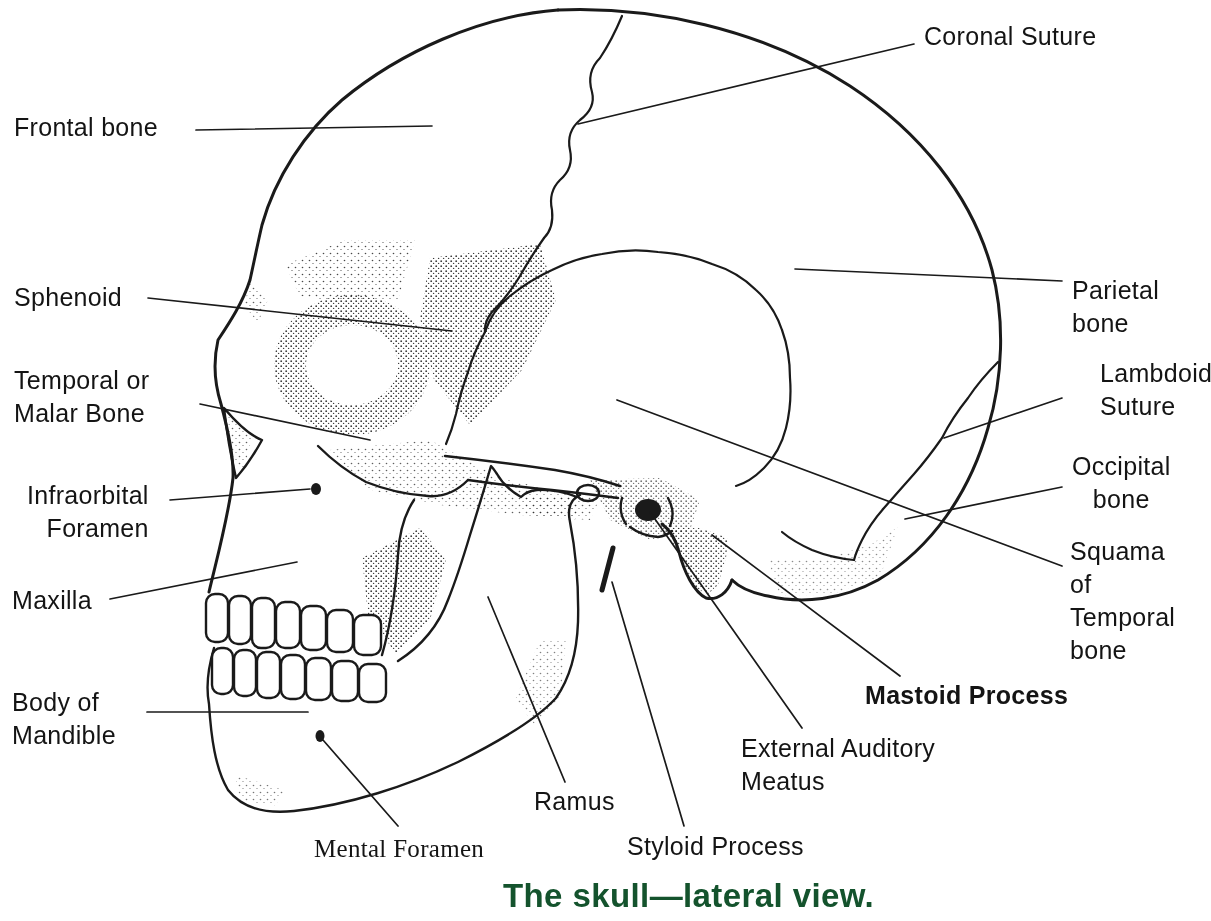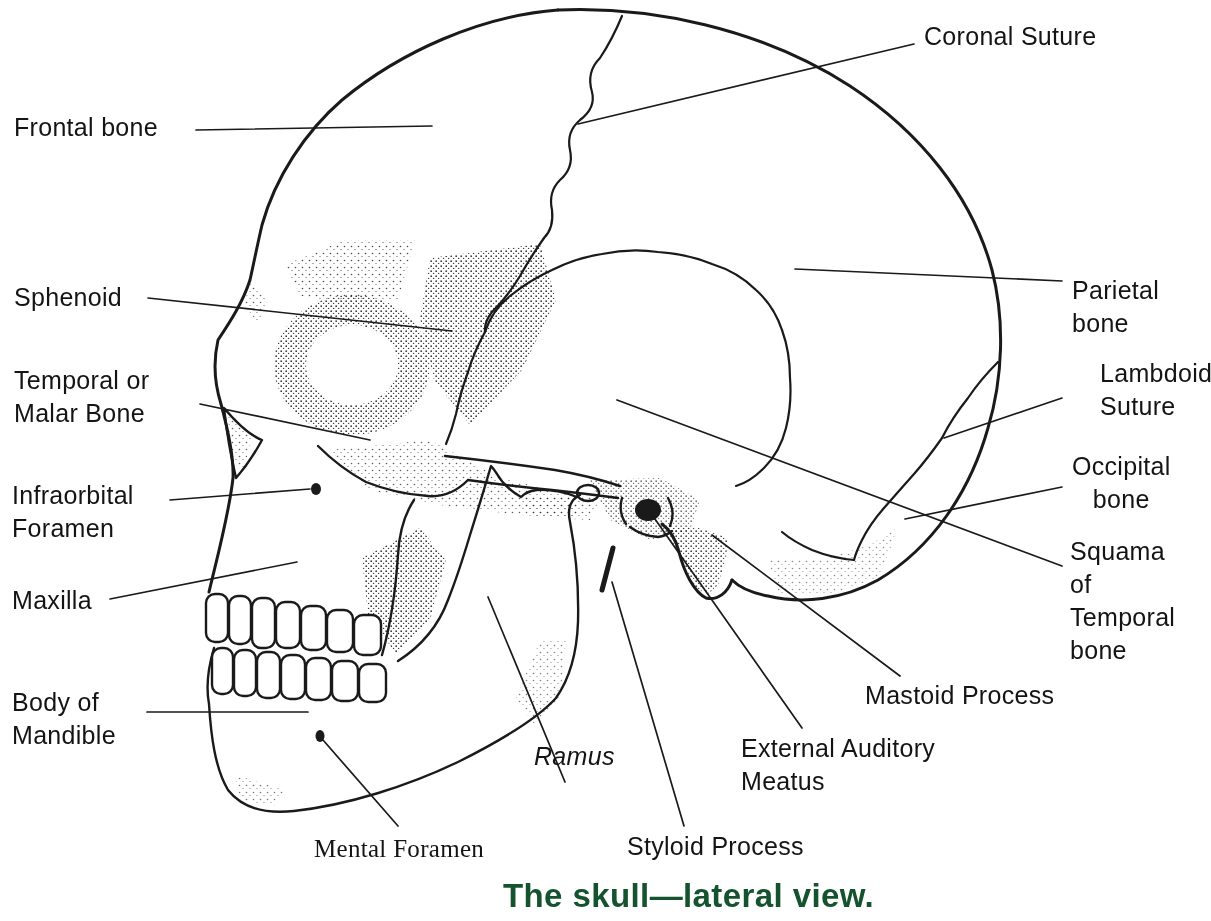--- a/index.html
+++ b/index.html
@@ -188,31 +188,31 @@
       <line x1="1062" y1="398" x2="944" y2="438"></line>
       <line x1="1062" y1="281" x2="795" y2="269"></line>
     </g>
   </svg>
 
   <div class="lbl" style="left:924px; top:20px;">Coronal Suture</div>
   <div class="lbl" style="left:14px;  top:111px;">Frontal bone</div>
   <div class="lbl" style="left:14px;  top:281px;">Sphenoid</div>
   <div class="lbl" style="left:14px;  top:364px;">Temporal or
 Malar Bone</div>
-  <div class="lbl" style="left:12px;  top:479px;">Infraorbital
+  <div class="lbl" style="left:27px;  top:479px;text-align:right;">Infraorbital
 Foramen</div>
   <div class="lbl" style="left:12px;  top:584px;">Maxilla</div>
   <div class="lbl" style="left:12px;  top:686px;">Body of
 Mandible</div>
   <div class="lbl" style="left:314px; top:832px;font-family:Liberation Serif, serif;">Mental Foramen</div>
-  <div class="lbl" style="left:534px; top:740px;font-style:italic;">Ramus</div>
+  <div class="lbl" style="left:534px; top:785px;">Ramus</div>
   <div class="lbl" style="left:627px; top:830px;">Styloid Process</div>
   <div class="lbl" style="left:741px; top:732px;">External Auditory
 Meatus</div>
-  <div class="lbl" style="left:865px; top:679px;">Mastoid Process</div>
+  <div class="lbl" style="left:865px; top:679px;font-weight:bold;">Mastoid Process</div>
   <div class="lbl" style="left:1070px; top:535px;">Squama
 of
 Temporal
 bone</div>
   <div class="lbl" style="left:1072px; top:450px;text-align:center;">Occipital
 bone</div>
   <div class="lbl" style="left:1072px; top:357px;margin-left:28px;">Lambdoid
 Suture</div>
   <div class="lbl" style="left:1072px; top:255px;margin-top:19px;">Parietal
 bone</div>

